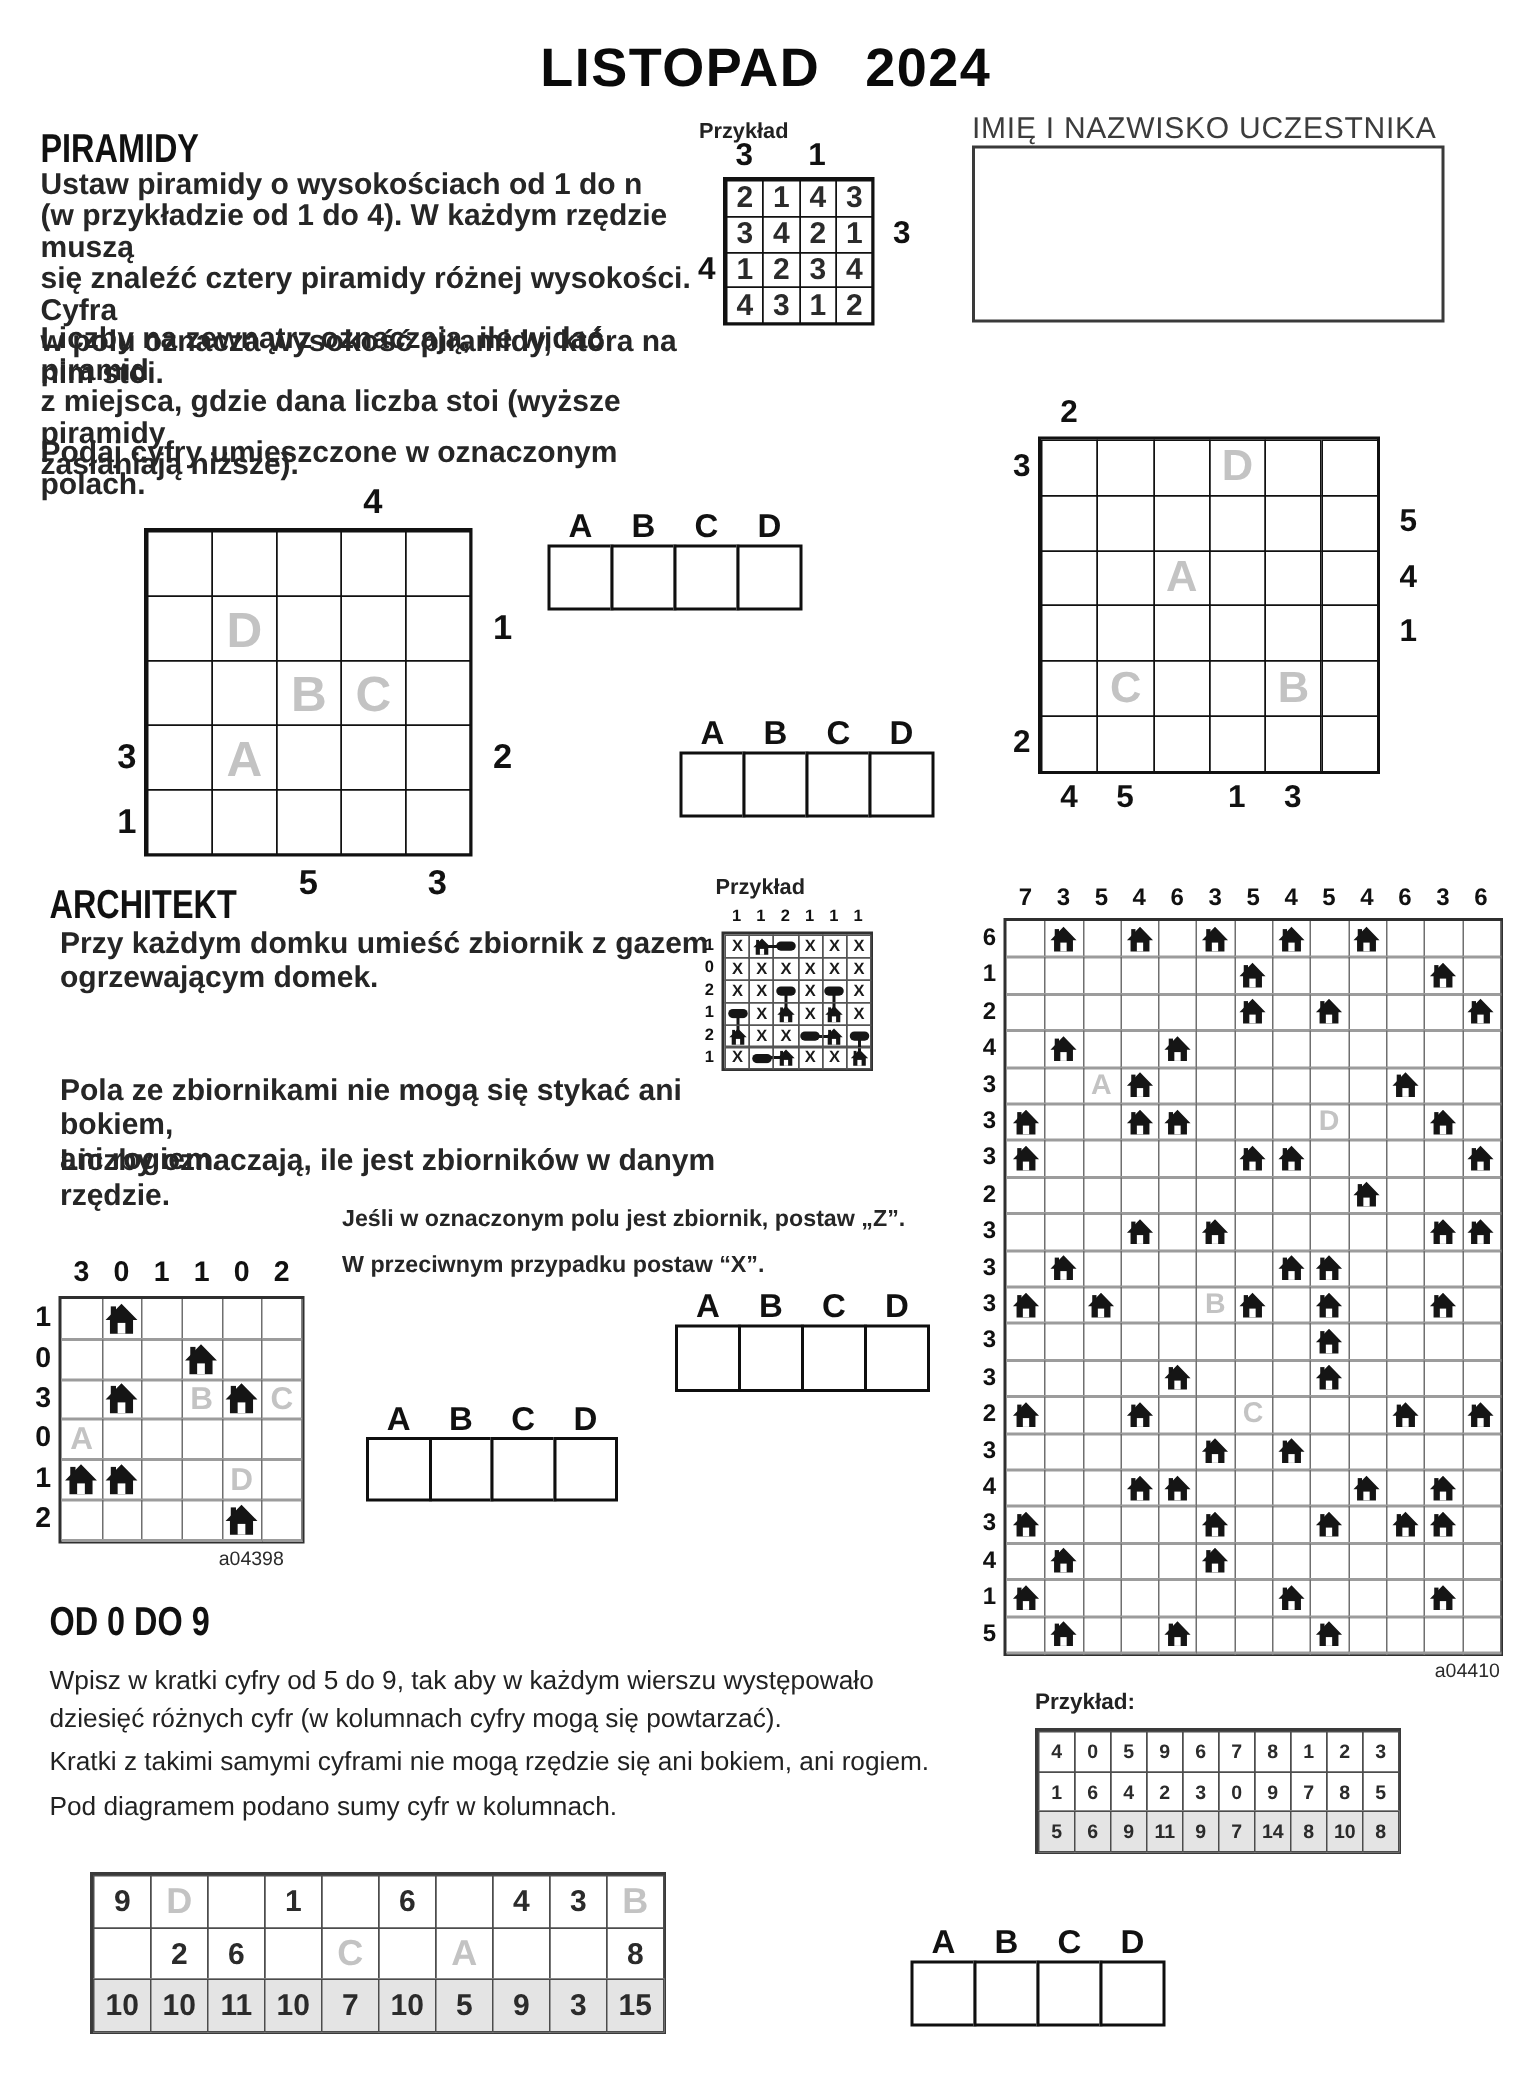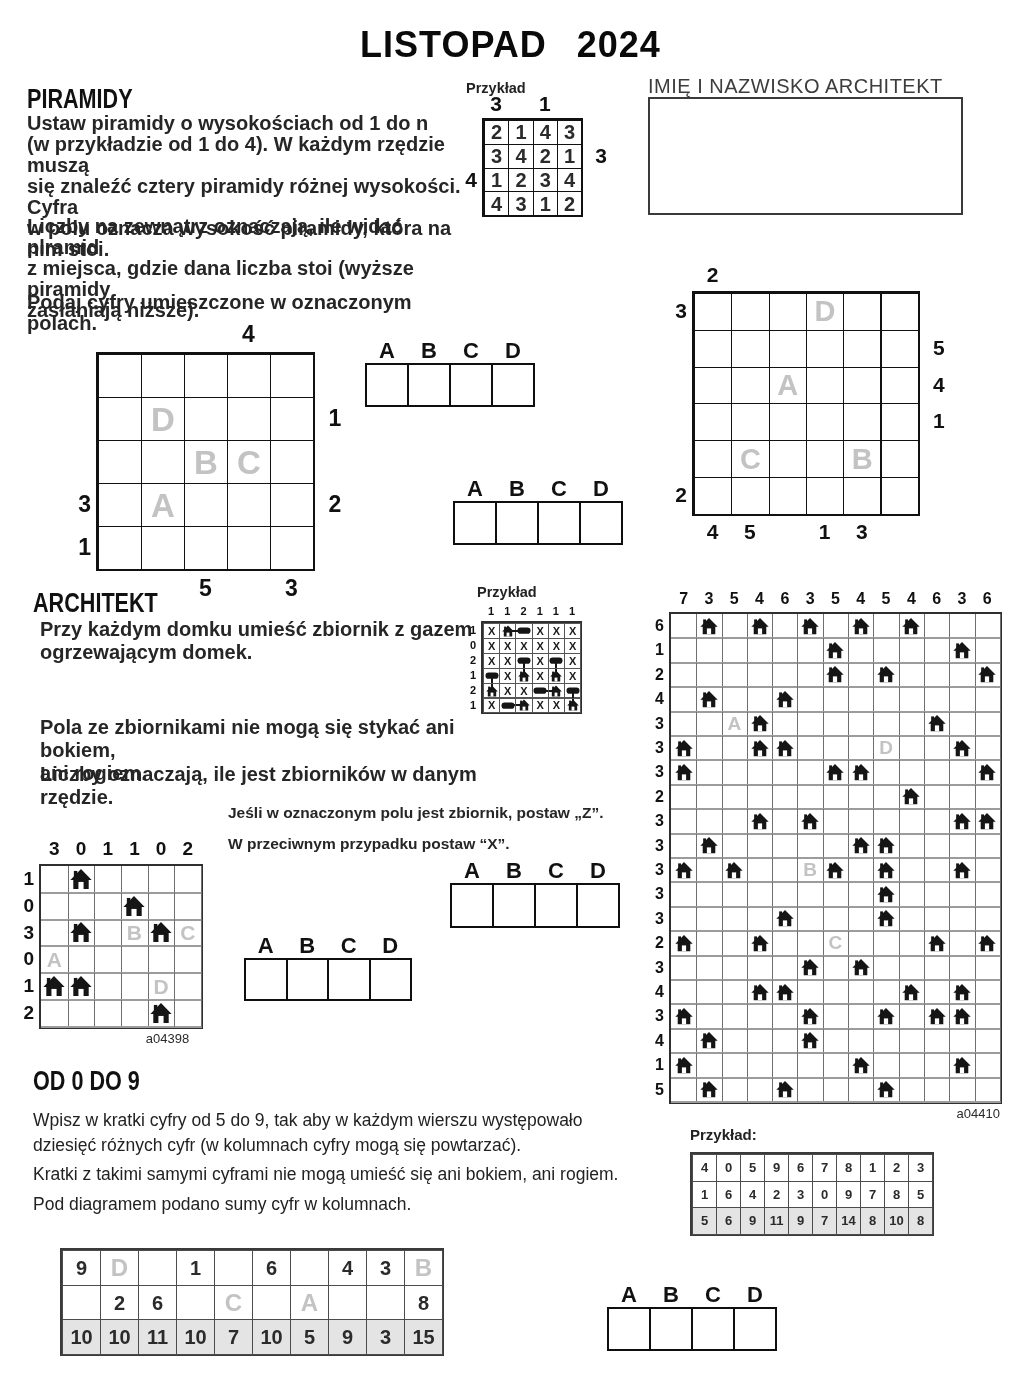--- a/index.html
+++ b/index.html
@@ -131,21 +131,21 @@
       </div>
       <div class="cell" style="left: 72.9px; top: 71.4px; width: 25.3px; height: 24.8px;">
         <span class="num">2</span>
       </div>
       <div class="clue" style="left: 0px; top: -28px; width: 24.3px; height: 24px; line-height: 24px;">3</div>
       <div class="clue" style="left: 48.6px; top: -28px; width: 24.3px; height: 24px; line-height: 24px;">1</div>
       <div class="clue" style="left: -31px; top: 47.6px; width: 24px; height: 23.8px; line-height: 23.8px; text-align: right;">4</div>
       <div class="clue" style="left: 105.2px; top: 23.8px; width: 24px; height: 23.8px; line-height: 23.8px;">3</div>
     </div>
 
-  <div class="abs nameh" style="left:648px;top:75px;">IMIĘ I NAZWISKO ARCHITEKT</div>
+  <div class="abs nameh" style="left:648px;top:75px;">IMIĘ I NAZWISKO UCZESTNIKA</div>
   <div class="abs namebox" style="left:648px;top:97px;width:311px;height:114px;"></div>
 
   <div class="grid g-black pyr-big" style="left: 96px; top: 352px; width: 215px; height: 215px;">
       <div class="cell" style="left: 0px; top: 0px; width: 44px; height: 44px;"></div>
       <div class="cell" style="left: 43px; top: 0px; width: 44px; height: 44px;"></div>
       <div class="cell" style="left: 86px; top: 0px; width: 44px; height: 44px;"></div>
       <div class="cell" style="left: 129px; top: 0px; width: 44px; height: 44px;"></div>
       <div class="cell" style="left: 172px; top: 0px; width: 44px; height: 44px;"></div>
       <div class="cell" style="left: 0px; top: 43px; width: 44px; height: 44px;"></div>
       <div class="cell" style="left: 43px; top: 43px; width: 44px; height: 44px;">
@@ -1395,21 +1395,21 @@
       <div class="clue" style="left: -28px; top: 390.4px; width: 21px; height: 24.4px; line-height: 24.4px; text-align: right;">3</div>
       <div class="clue" style="left: -28px; top: 414.8px; width: 21px; height: 24.4px; line-height: 24.4px; text-align: right;">4</div>
       <div class="clue" style="left: -28px; top: 439.2px; width: 21px; height: 24.4px; line-height: 24.4px; text-align: right;">1</div>
       <div class="clue" style="left: -28px; top: 463.6px; width: 21px; height: 24.4px; line-height: 24.4px; text-align: right;">5</div>
       <div class="code" style="right: 0px; top: 492px;">a04410</div>
     </div>
 
   <div class="abs bigh" style="left:33px;top:1066px;">OD 0 DO 9</div>
   <div class="abs od9para" style="left:33px;top:1108px;width:620px;">Wpisz w kratki cyfry od 5 do 9, tak aby w każdym wierszu występowało
 dziesięć różnych cyfr (w kolumnach cyfry mogą się powtarzać).</div>
-  <div class="abs od9para" style="left:33px;top:1162px;width:640px;">Kratki z takimi samymi cyframi nie mogą umieść się ani bokiem, ani rogiem.</div>
+  <div class="abs od9para" style="left:33px;top:1162px;width:640px;">Kratki z takimi samymi cyframi nie mogą rzędzie się ani bokiem, ani rogiem.</div>
   <div class="abs od9para" style="left:33px;top:1192px;width:620px;">Pod diagramem podano sumy cyfr w kolumnach.</div>
 
   <div class="abs exlabel" style="left:690px;top:1126px;font-weight:bold;font-size:15px;">Przykład:</div>
   <div class="grid g-mid od9-ex" style="left: 690px; top: 1152px; width: 240px; height: 79.8px;">
       <div class="cell" style="left: 0px; top: 0px; width: 25px; height: 27.6px;">
         <span class="num">4</span>
       </div>
       <div class="cell" style="left: 24px; top: 0px; width: 25px; height: 27.6px;">
         <span class="num">0</span>
       </div>

